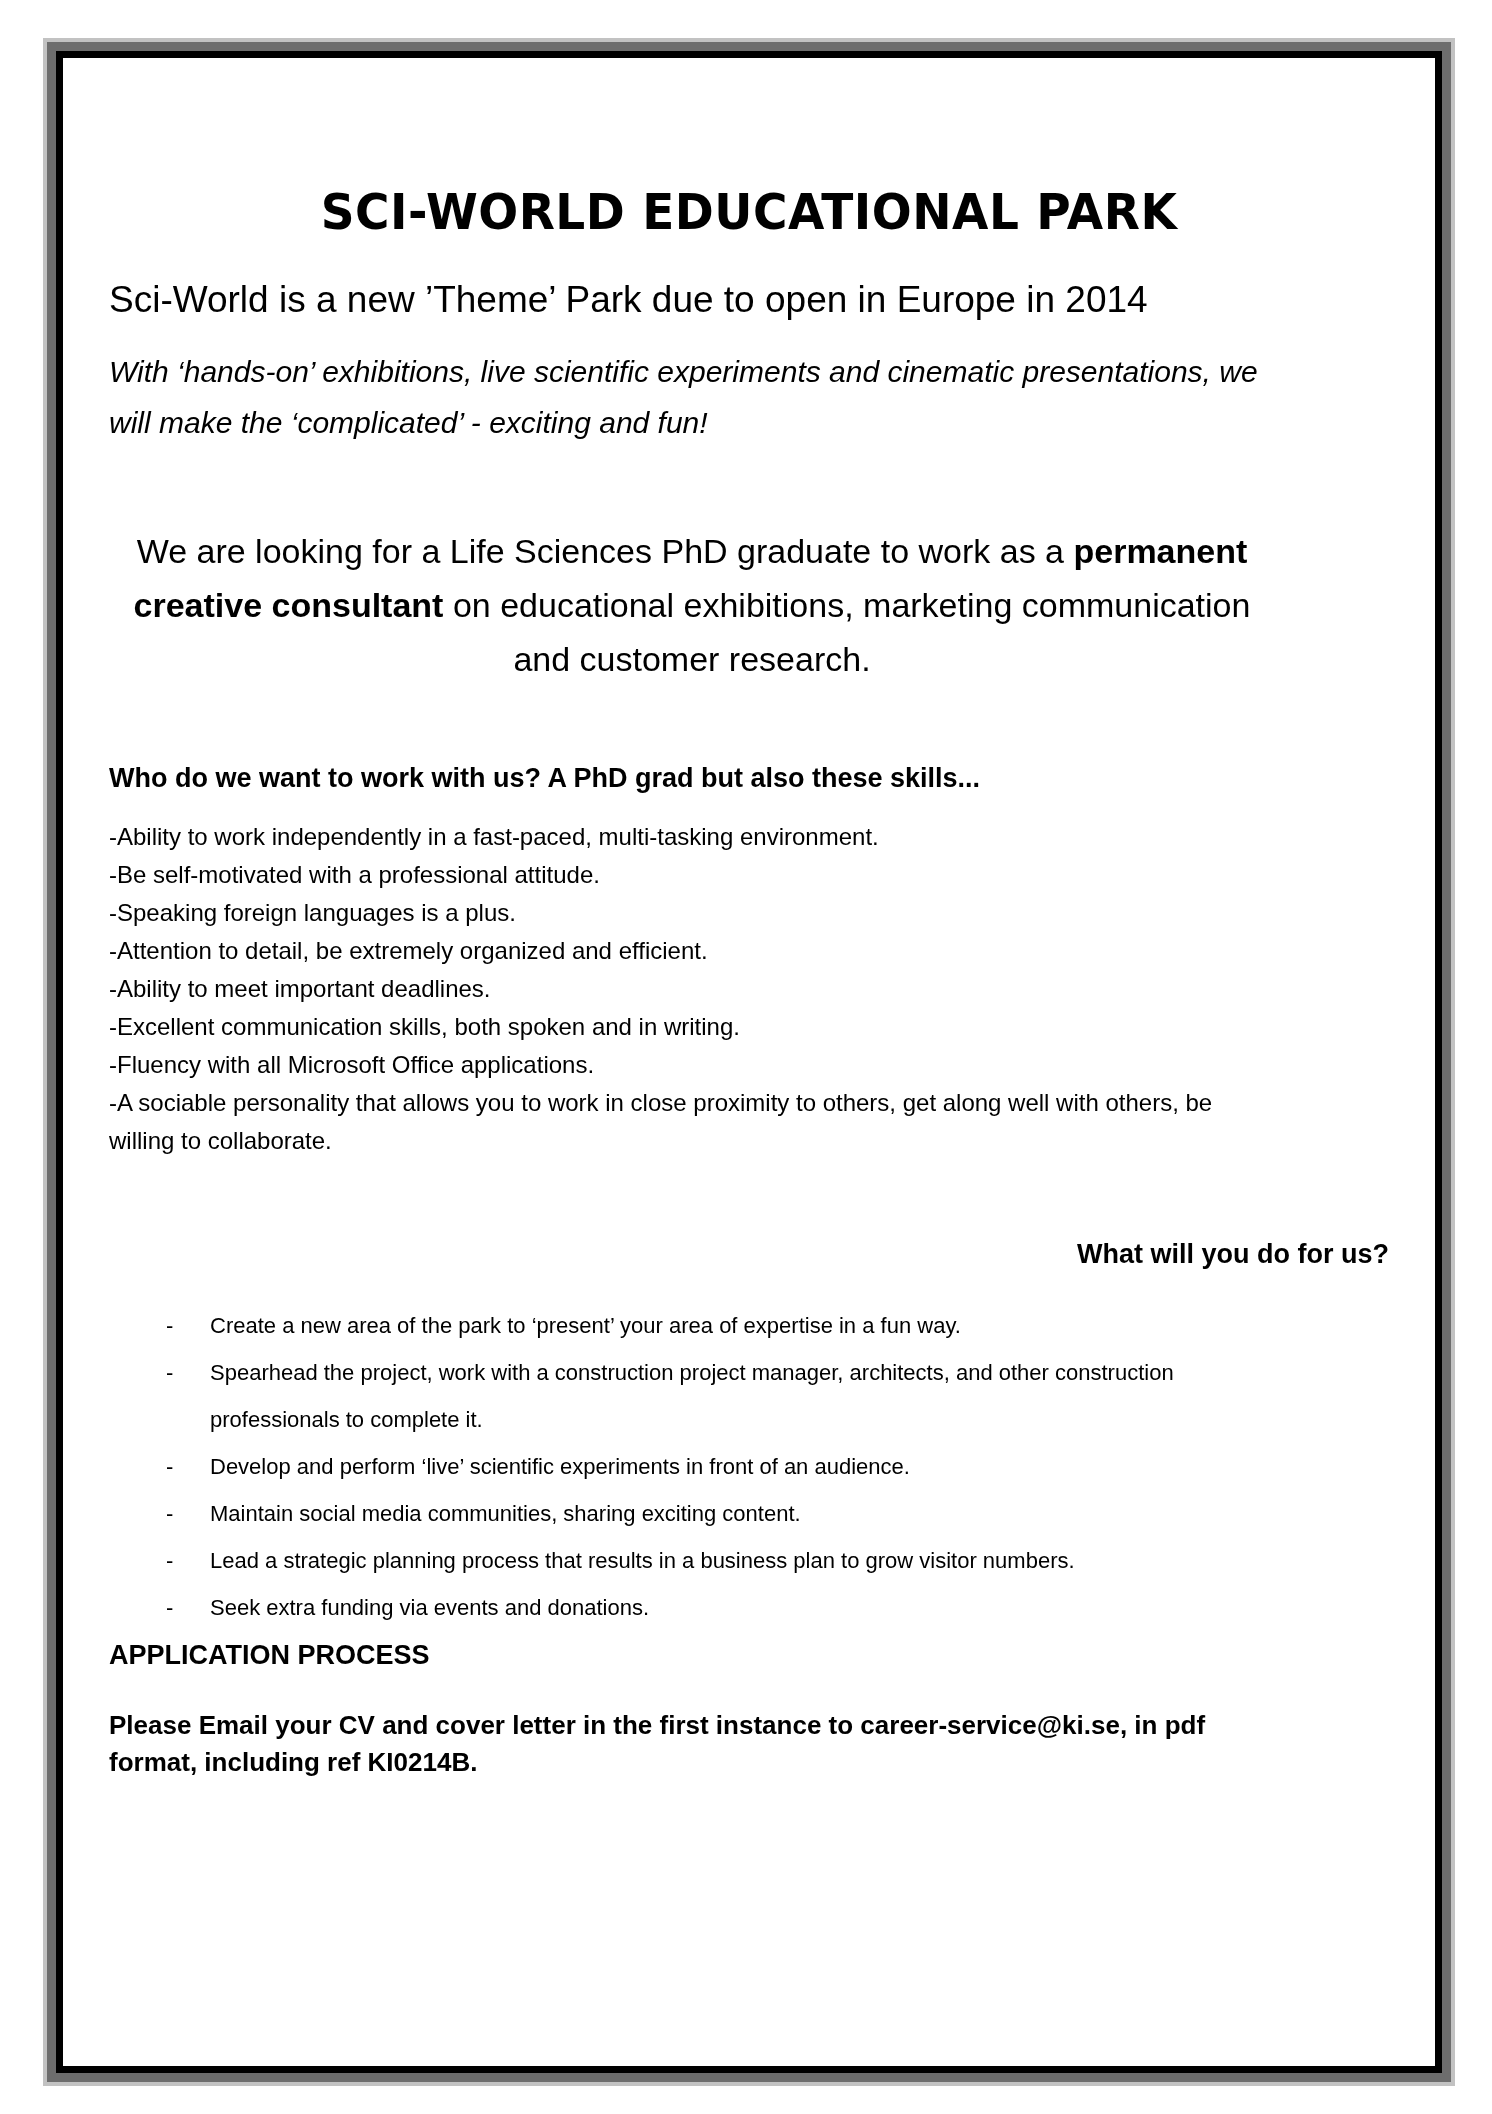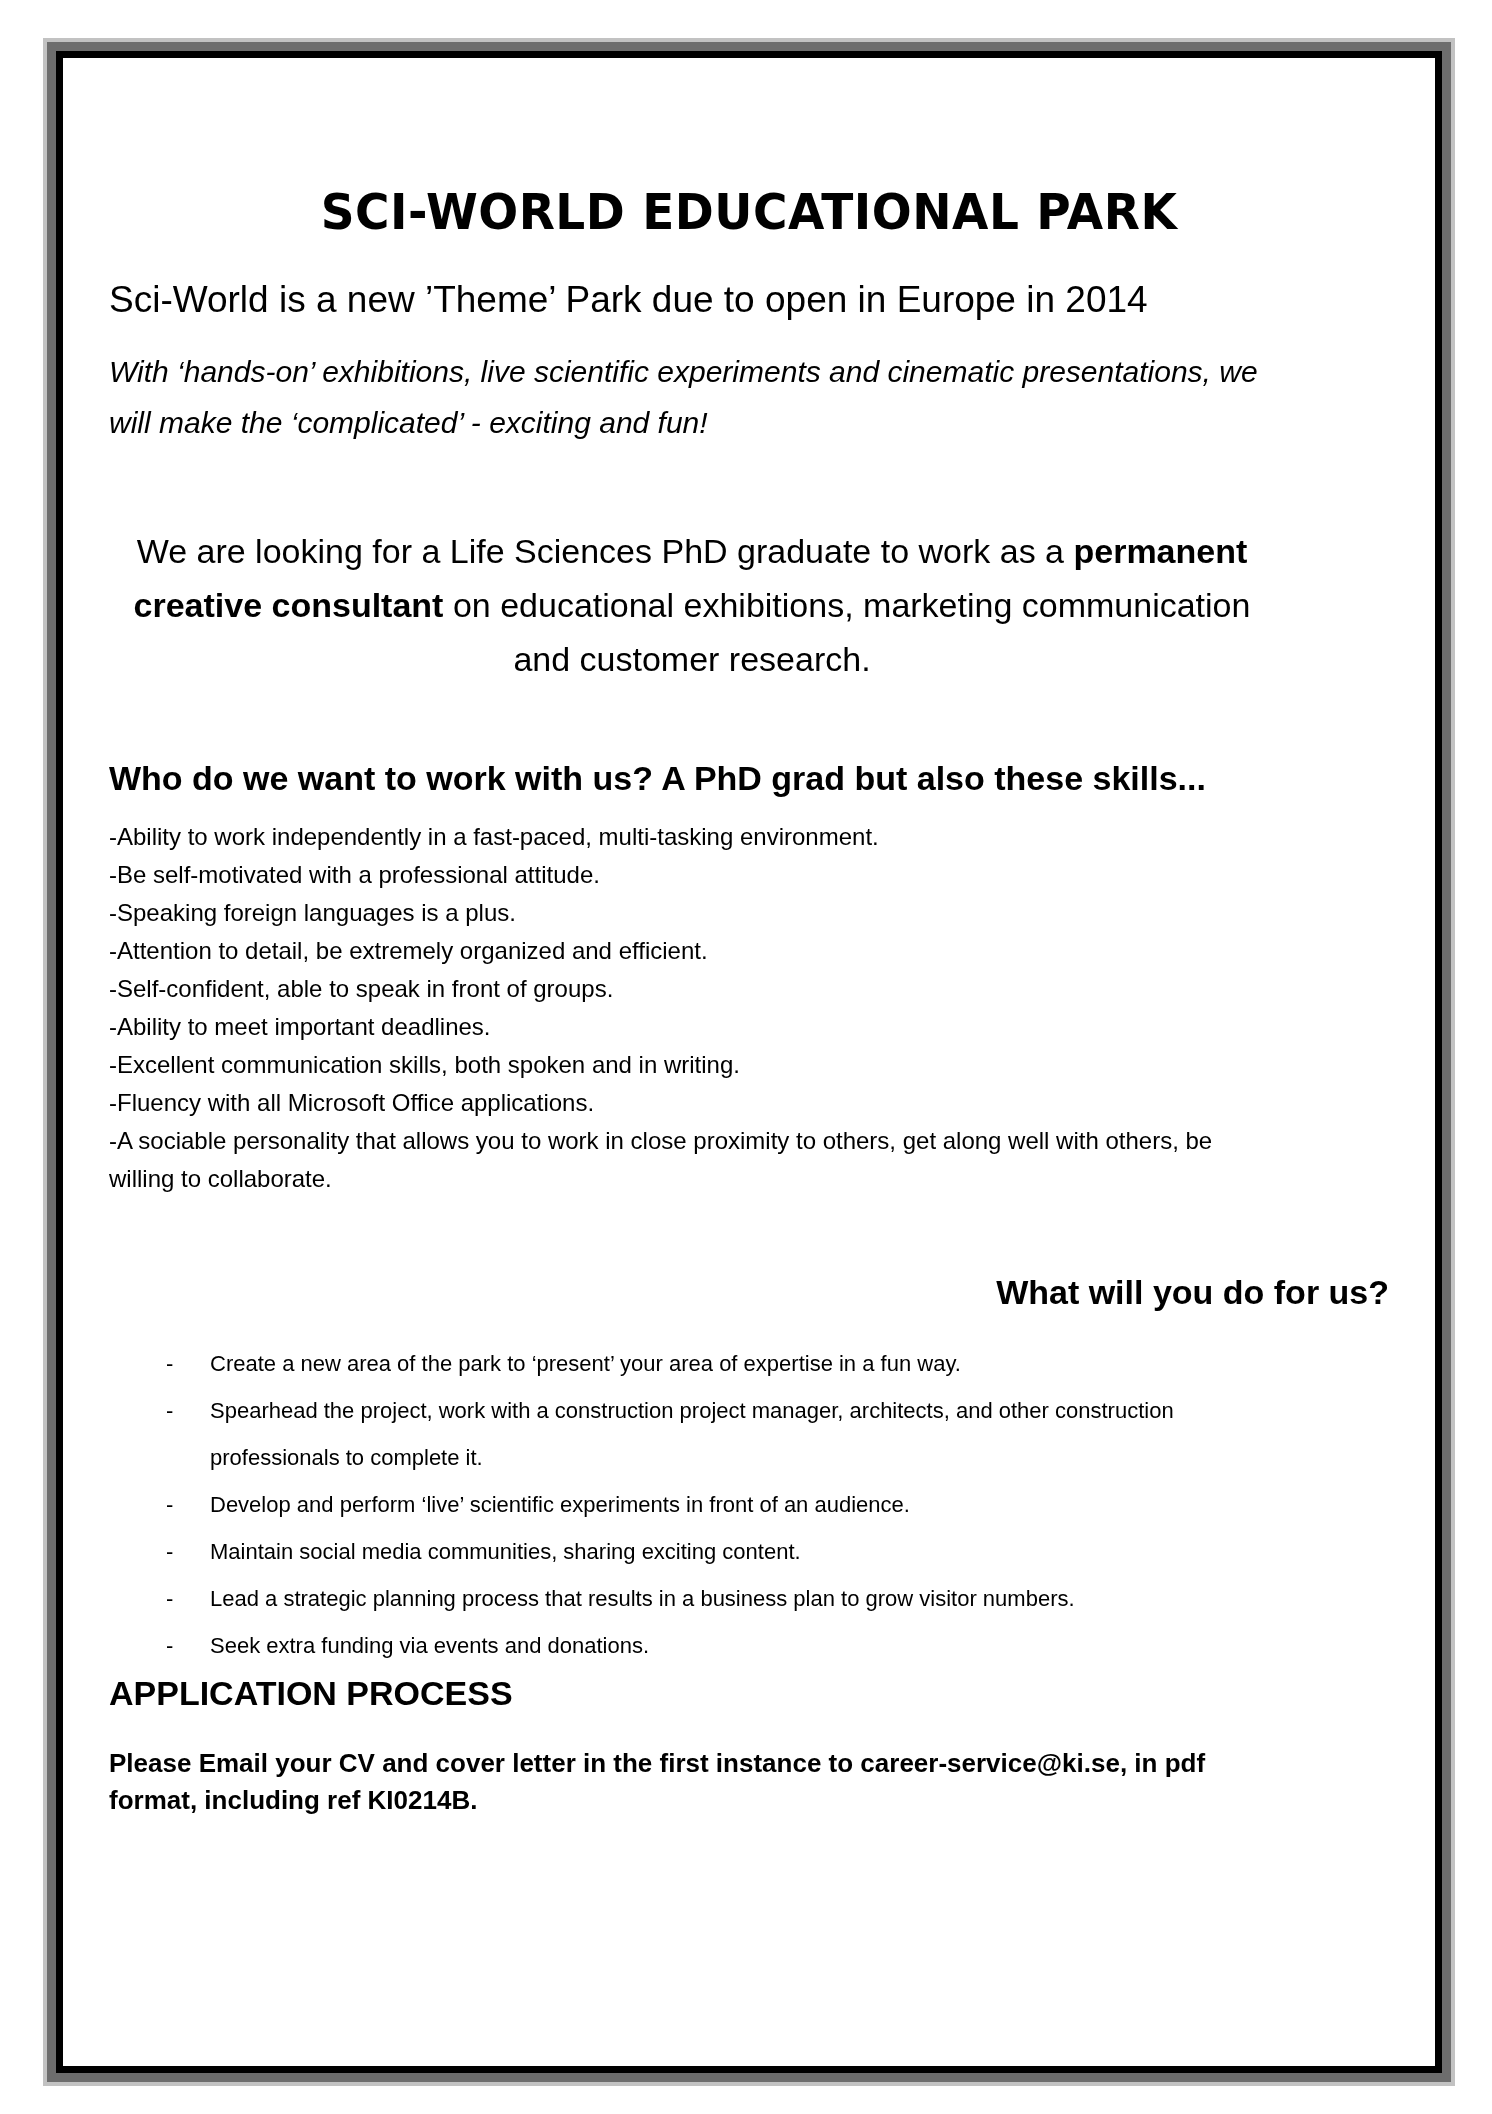--- a/index.html
+++ b/index.html
@@ -56,21 +56,21 @@
   .intro {
     margin: 76px 0 0 0;
     font-size: 34px;
     line-height: 54px;
     max-width: 1166px;
     text-align: center;
   }
   .intro strong { font-weight: bold; }
   .section-heading {
     margin: 76px 0 0 0;
-    font-size: 34px;
+    font-size: 27px;
     font-weight: bold;
     line-height: 32px;
   }
   .heading-duties { margin-top: 78px; text-align: right; }
   .heading-application { margin-top: 8px; }
   ul.skills {
     margin: 24px 0 0 0;
     padding: 0;
     list-style: none;
     font-size: 24px;
@@ -118,21 +118,20 @@
 
       <p class="intro"><span>We are looking for a Life Sciences PhD graduate to work as a </span><strong>permanent creative consultant</strong><span> on educational exhibitions, marketing communication and customer research.</span></p>
 
       <h2 class="section-heading heading-skills">Who do we want to work with us? A PhD grad but also these skills...</h2>
 
       <ul class="skills">
         <li>-Ability to work independently in a fast-paced, multi-tasking environment.</li>
         <li>-Be self-motivated with a professional attitude.</li>
         <li>-Speaking foreign languages is a plus.</li>
         <li>-Attention to detail, be extremely organized and efficient.</li>
-        <li>-Self-confident, able to speak in front of groups.</li>
         <li>-Ability to meet important deadlines.</li>
         <li>-Excellent communication skills, both spoken and in writing.</li>
         <li>-Fluency with all Microsoft Office applications.</li>
         <li>-A sociable personality that allows you to work in close proximity to others, get along well with others, be willing to collaborate.</li>
       </ul>
 
       <h2 class="section-heading heading-duties">What will you do for us?</h2>
 
       <ul class="duties">
         <li>

